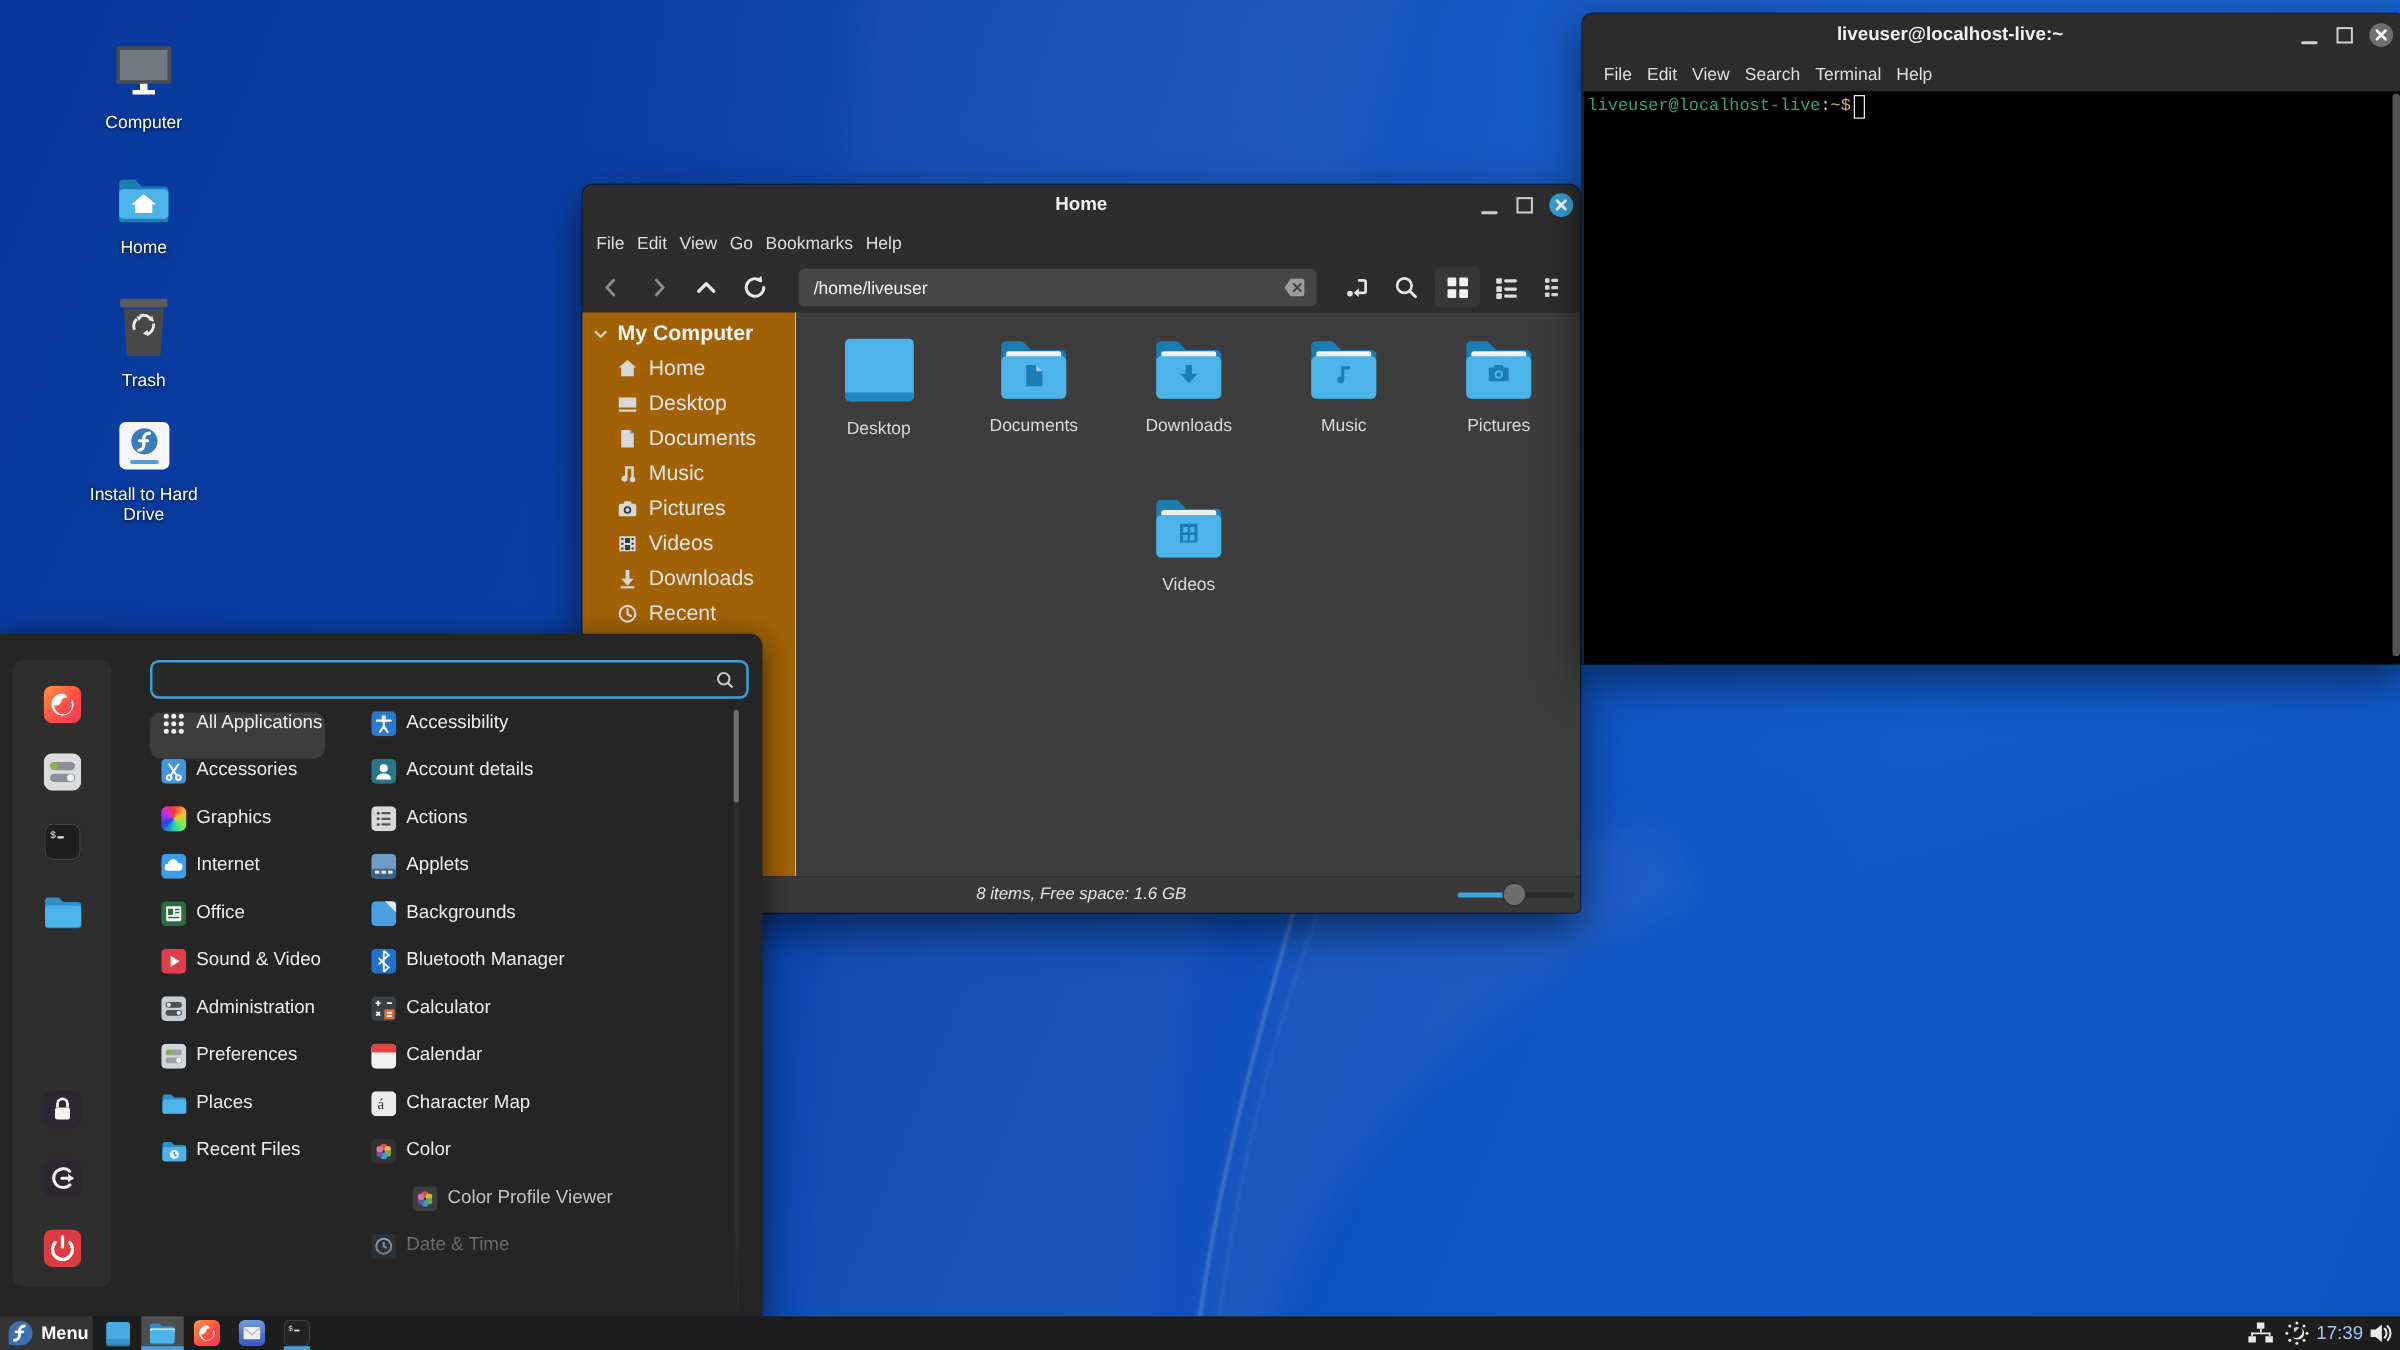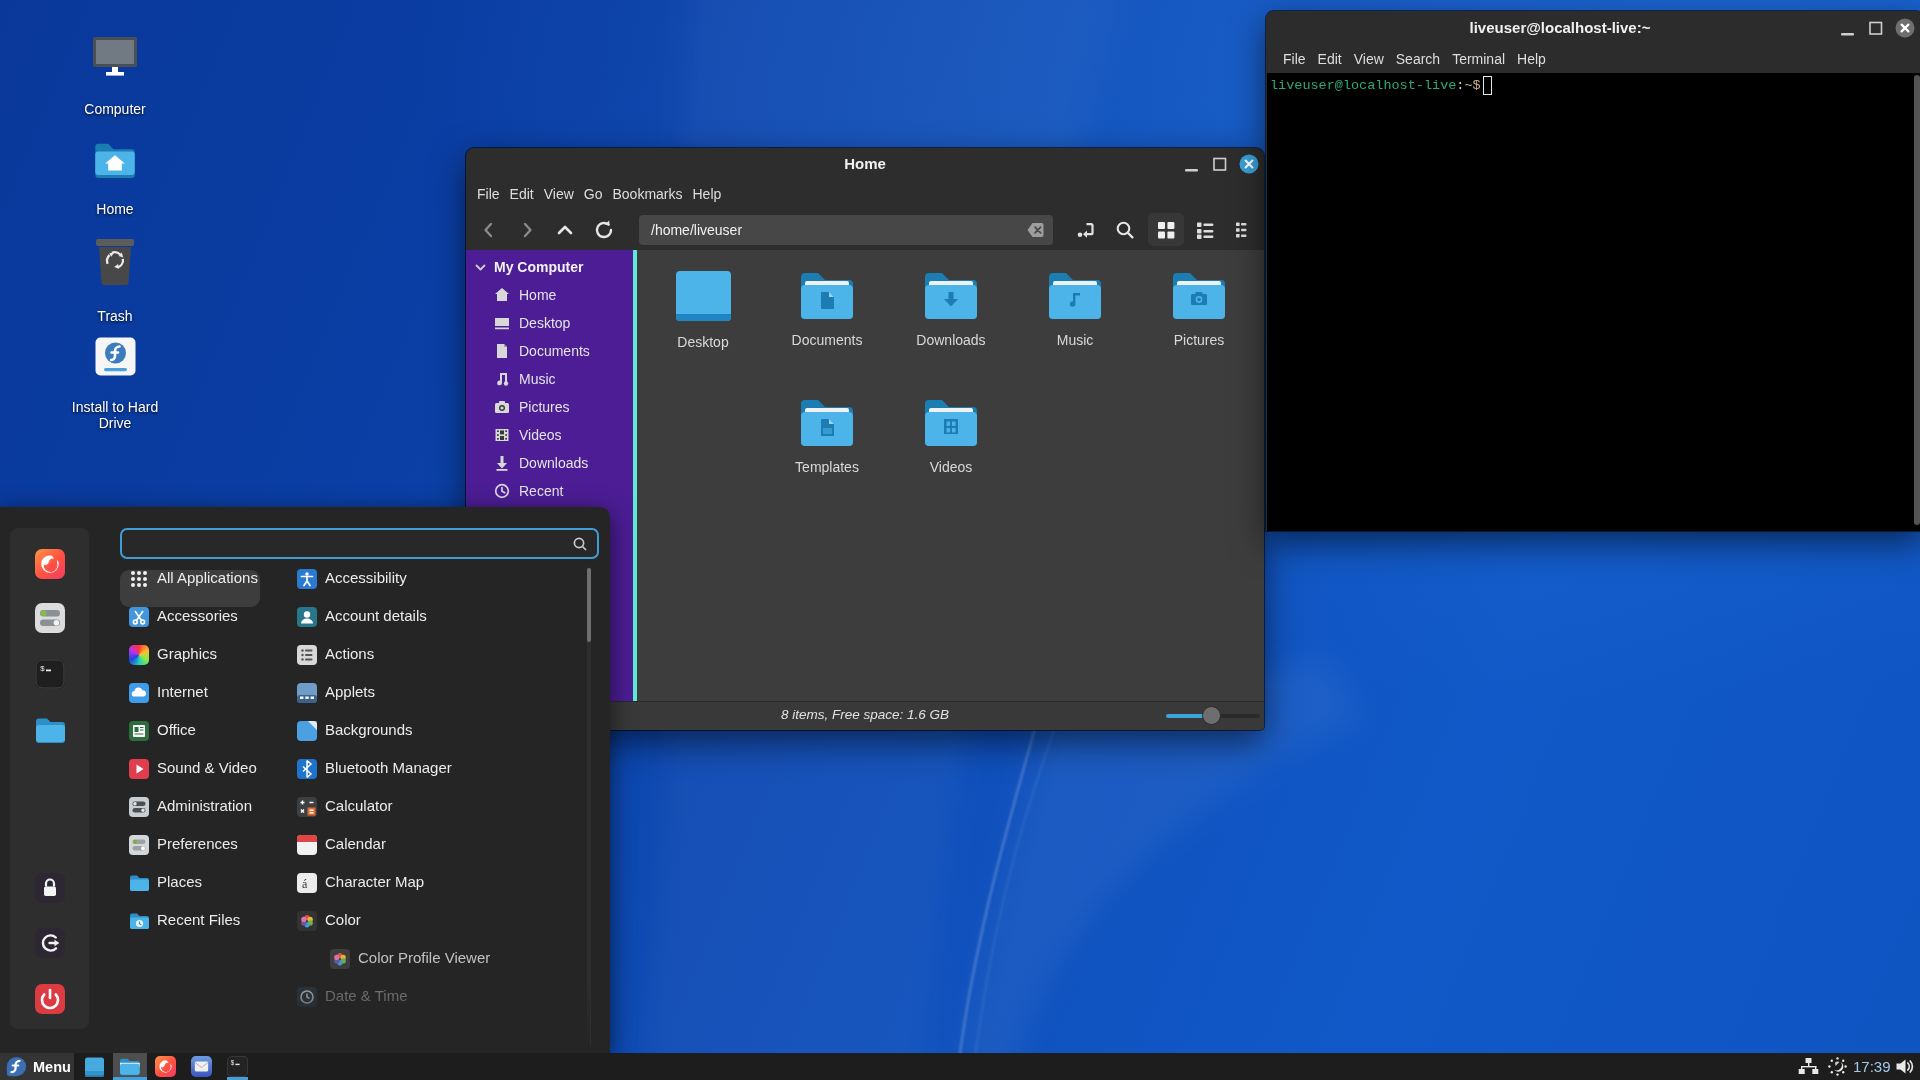--- a/index.html
+++ b/index.html
@@ -3,34 +3,34 @@
 <style>
   * { margin:0; padding:0; box-sizing:border-box; }
   html,body { width:1920px; height:1080px; overflow:hidden; }
   body { font-family:"Liberation Sans", sans-serif; position:relative;
     background:linear-gradient(112deg,#09389a 0%,#0b3fa5 25%,#0e4db8 50%,#1159c8 75%,#0f55c2 100%);
   }
   
   #wp { position:absolute; inset:0; }
   
   .dicon { position:absolute; width:90px; text-align:center; color:#fff; font-size:14px; }
-  .dicon .lbl { margin-top:20px; text-shadow:0 1px 3px rgba(0,0,0,.85); line-height:16px; }
+  .dicon .lbl { margin-top:8px; text-shadow:0 1px 3px rgba(0,0,0,.85); line-height:16px; }
   
   .win { position:absolute; border-radius:8px; box-shadow:0 12px 34px rgba(0,0,0,.55), 0 0 0 1px rgba(0,0,0,.55); }
   
   #nemo { left:466px; top:148px; width:798px; height:582px; background:#2d2d2d; border-radius:8px 8px 4px 4px; }
   #nemo .titlebar { position:relative; height:32px; }
   #nemo .title { position:absolute; left:0; right:0; top:7px; text-align:center; font-weight:bold; font-size:15px; color:#f0f0f0; }
   .wbtn { position:absolute; top:0; }
   #nemo .menubar, #term .menubar { display:flex; font-size:14px; color:#dedede; }
   #nemo .menubar { padding-left:6px; height:28px; align-items:center; }
   #nemo .menubar span { padding:0 5px; }
   #nemo .toolbar { position:relative; height:42px; }
   #nemo .content { position:absolute; top:102px; bottom:29px; left:0; right:0; display:flex; }
-  #nemo .sidebar { width:171px; background:#4c1d95; border-right:4px solid #5eead4; padding-top:3px; font-size:14px; color:#e4e4e4; }
+  #nemo .sidebar { width:171px; background:#a16207; border-right:1px solid #5eead4; padding-top:3px; font-size:17px; color:#e4e4e4; }
   #nemo .mainarea { flex:1; background:#3d3d3d; position:relative; }
   #nemo .statusbar { position:absolute; left:0; right:0; bottom:0; height:29px; background:#393939; border-top:1px solid #2b2b2b; border-radius:0 0 4px 4px; color:#e2e2e2; font-size:13.5px; }
   .srow { display:flex; align-items:center; height:28px; padding-left:28px; }
   .srow svg { margin-right:9px; flex:none; }
   .fitem { position:absolute; width:110px; text-align:center; color:#d9d9d9; font-size:14px; }
   .fitem .flbl { margin-top:9px; }
   
   #term { left:1266px; top:11px; width:658px; height:520px; background:#2c2c2c; border-radius:8px 8px 0 0; }
   #term .titlebar { position:relative; height:34px; }
   #term .title { position:absolute; left:0; right:70px; top:8px; text-align:center; font-weight:bold; font-size:15px; color:#f0f0f0; }
@@ -301,29 +301,20 @@
       <div class="fitem" style="left:507px;top:20px;">
         <svg width="58" height="50" viewBox="0 0 58 50">
             <use href="#fold"></use>
             <rect x="21" y="24" width="16" height="11" rx="1.5" fill="#1b7db2"></rect>
             <rect x="25.5" y="22" width="7" height="3" rx="1" fill="#1b7db2"></rect>
             <circle cx="29" cy="29.5" r="3.4" fill="#4cb4e8"></circle>
             <circle cx="29" cy="29.5" r="1.8" fill="#1b7db2"></circle>
           </svg>
         <div class="flbl">Pictures</div>
       </div>
-      <div class="fitem" style="left:135px;top:147px;">
-        <svg width="58" height="50" viewBox="0 0 58 50">
-            <use href="#fold"></use>
-            <path d="M23 22 h8 l5 5 v12 h-13 z" fill="#1b7db2"></path>
-            <path d="M31 22 v5 h5 z" fill="#9ed4ef"></path>
-            <rect x="25" y="31" width="9" height="6" fill="#4cb4e8" opacity="0.55"></rect>
-          </svg>
-        <div class="flbl">Templates</div>
-      </div>
       <div class="fitem" style="left:259px;top:147px;">
         <svg width="58" height="50" viewBox="0 0 58 50">
             <use href="#fold"></use>
             <rect x="22" y="22" width="14" height="15" fill="#1b7db2"></rect>
             <g fill="#4cb4e8">
               <rect x="24.5" y="24.5" width="3.6" height="4.4"></rect>
               <rect x="30" y="24.5" width="3.6" height="4.4"></rect>
               <rect x="24.5" y="31" width="3.6" height="4.4"></rect>
               <rect x="30" y="31" width="3.6" height="4.4"></rect>
             </g>

